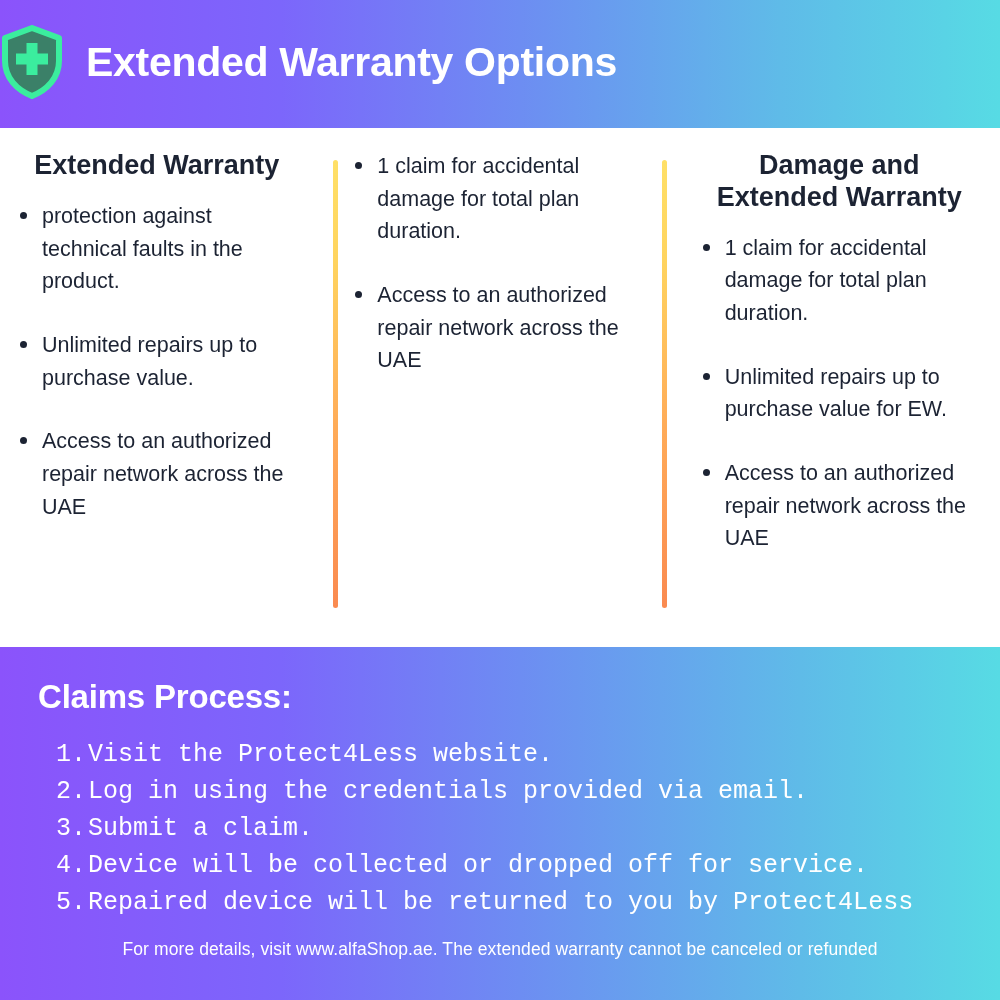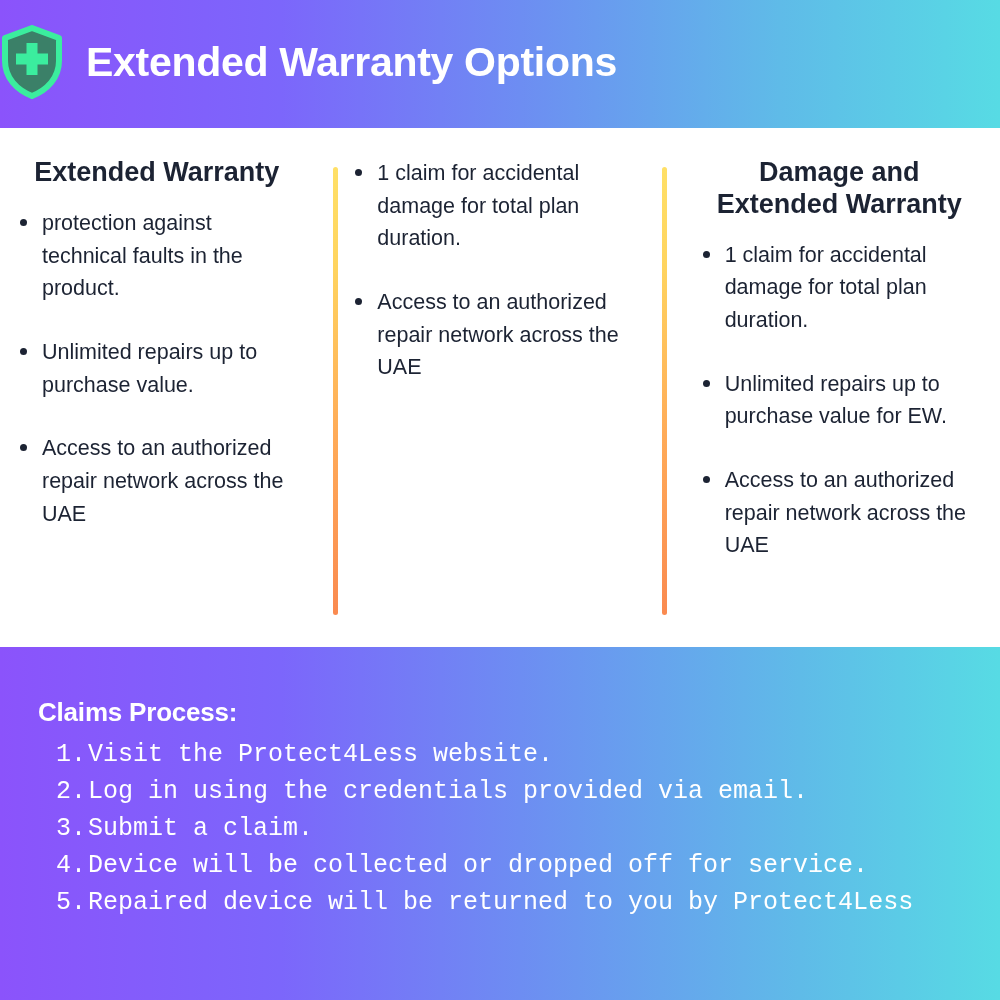--- a/index.html
+++ b/index.html
@@ -48,21 +48,21 @@
     font-size: 41px;
     font-weight: 700;
     letter-spacing: -0.3px;
     white-space: nowrap;
   }
 
   
   .columns-section {
     position: absolute;
     left: 0;
-    top: 135px;
+    top: 128px;
     width: 1000px;
     height: 519px;
     background: #ffffff;
   }
   .columns-row {
     position: relative;
     display: flex;
     width: 1000px;
     height: 519px;
   }
@@ -128,24 +128,23 @@
     top: 647px;
     width: 1000px;
     height: 353px;
     background: linear-gradient(90deg, #8b53fb 0%, #7c66fb 28%, #6d8df2 52%, #5fbbe8 80%, #57dbe4 100%);
   }
   .claims-title {
     position: absolute;
     left: 38px;
     top: 31px;
     color: #ffffff;
-    font-size: 26px;
+    font-size: 33px;
     font-weight: 700;
     letter-spacing: -0.2px;
-    margin-top: 19px;
   }
   ol.steps {
     position: absolute;
     left: 52px;
     top: 89px;
     margin: 0;
     padding: 0;
     list-style: none;
     counter-reset: step;
     font-family: Liberation Mono, monospace;
@@ -232,15 +231,16 @@
 
   <div class="bottom-band">
     <div class="claims-title">Claims Process:</div>
     <ol class="steps">
       <li>Visit the Protect4Less website.</li>
       <li>Log in using the credentials provided via email.</li>
       <li>Submit a claim.</li>
       <li>Device will be collected or dropped off for service.</li>
       <li>Repaired device will be returned to you by Protect4Less</li>
     </ol>
+    <div class="footnote">For more details, visit www.alfaShop.ae. The extended warranty cannot be canceled or refunded</div>
   </div>
 
 </div>
 
 </body></html>

